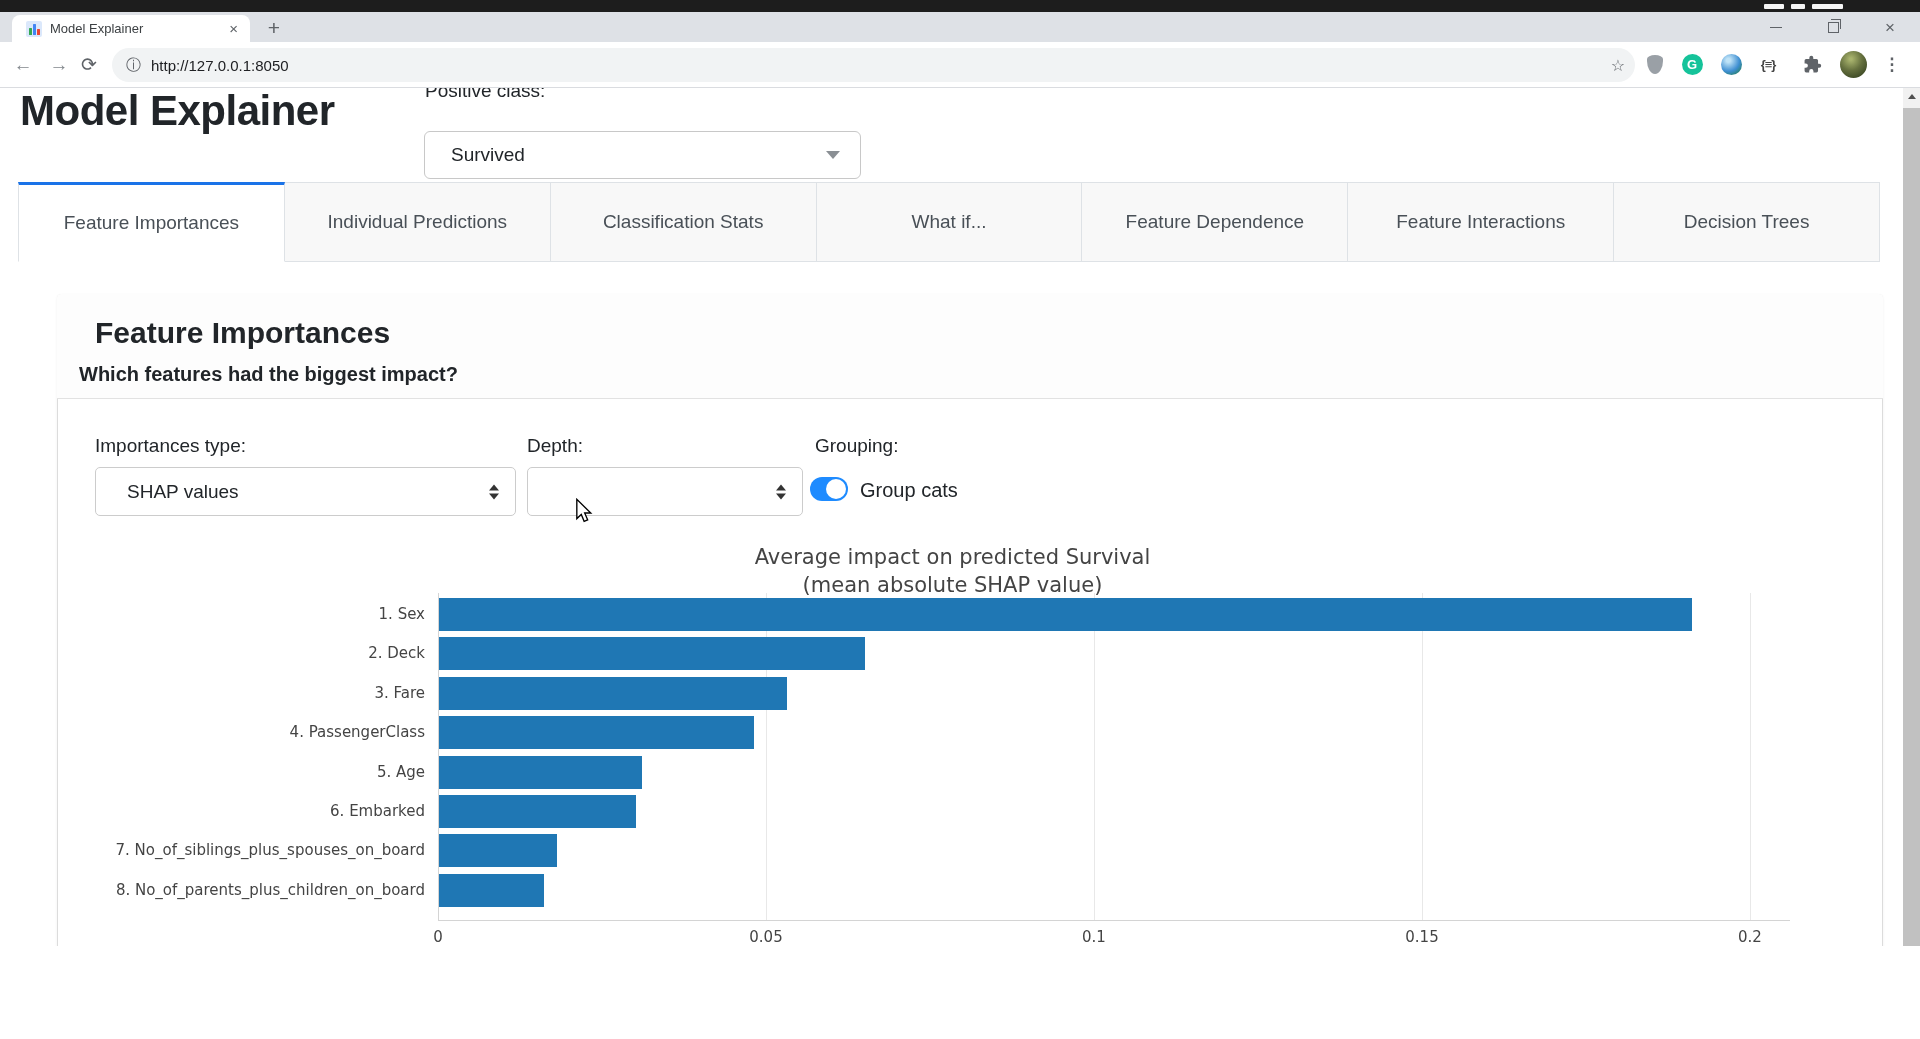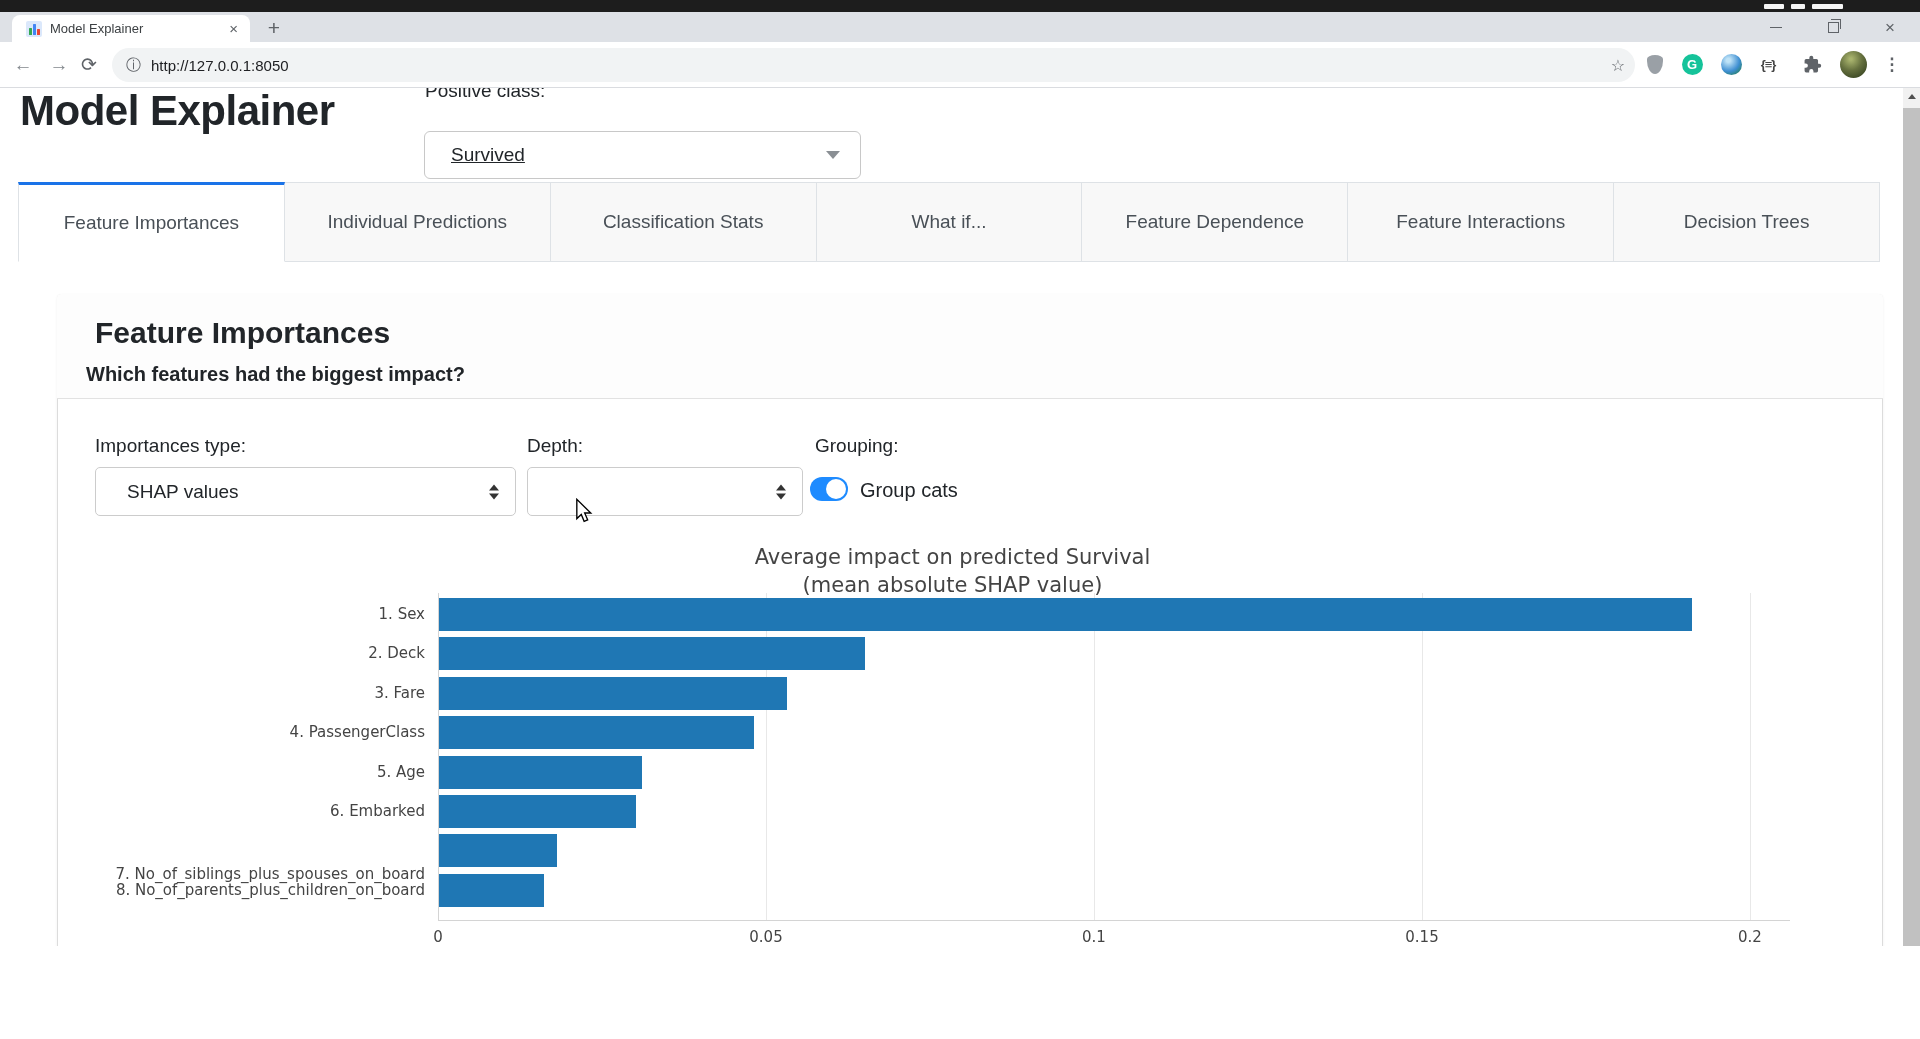--- a/index.html
+++ b/index.html
@@ -47,38 +47,38 @@
           background:radial-gradient(circle at 40% 30%,#a8b36d 5%,#66713f 45%,#33401f 90%);}
   .dots{font-size:17px;color:#5f6368;font-weight:bold;}
   .toolbar-divider{left:0;top:87px;width:1920px;height:1px;background:#dadce0;}
 
   
   .page{left:0;top:88px;width:1903px;height:951px;background:#fff;overflow:hidden;}
   .h1{left:20px;top:-4px;font-size:42px;font-weight:600;color:#212529;line-height:54px;letter-spacing:-0.5px;}
   .poslabel{left:425px;top:-8px;font-size:19px;color:#212529;}
   .dropdown{left:424px;top:43px;width:437px;height:48px;border:1px solid #c8c8c8;border-radius:6px;background:#fff;
             box-sizing:border-box;display:flex;align-items:center;}
-  .dropdown .val{font-size:19px;color:#212529;margin-left:26px;text-decoration:underline;}
+  .dropdown .val{font-size:19px;color:#212529;margin-left:26px;}
   .caret-down{position:absolute;right:20px;width:0;height:0;border-left:7px solid transparent;
               border-right:7px solid transparent;border-top:8px solid #8a8f94;}
 
   
   .tabbar{left:18px;top:94px;width:1862px;height:80px;display:flex;}
   .ptab{flex:1 1 0;background:#f8f8f8;border:1px solid #dee2e6;border-left:none;box-sizing:border-box;
         display:flex;align-items:center;justify-content:center;font-size:19px;color:#495057;}
   .ptab:first-child{border-left:1px solid #dee2e6;}
   .ptab.active{background:#fff;border-bottom:1px solid #fff;border-top:3px solid #1a73e8;color:#495057;}
 
   
   .card{left:57px;top:206px;width:1826px;height:714px;border:1px solid #dcdcdc;border-radius:4px;
         box-sizing:border-box;background:#fff;box-shadow:0 1px 3px rgba(0,0,0,.06);}
   .card-header{left:57px;top:206px;width:1826px;height:105px;border-bottom:1px solid #e2e2e2;
                border-radius:4px 4px 0 0;background:#fdfdfd;box-sizing:border-box;}
   .card-title{left:95px;top:228px;font-size:30px;font-weight:600;color:#212529;}
-  .card-subtitle{left:86px;top:275px;font-size:20px;font-weight:bold;color:#212529;}
+  .card-subtitle{left:79px;top:275px;font-size:20px;font-weight:bold;color:#212529;}
 
   .ctl-label{top:347px;font-size:19px;color:#212529;}
   .select{top:379px;height:49px;border:1px solid #ccc;border-radius:5px;background:#fff;box-sizing:border-box;
           display:flex;align-items:center;padding-left:8px;}
   .select .val{font-size:19px;color:#212529;margin-left:23px;}
   .sel-arrows{position:absolute;right:16px;top:50%;transform:translateY(-50%);display:flex;flex-direction:column;align-items:center;gap:3px;}
   .tri-up{width:0;height:0;border-left:5.5px solid transparent;border-right:5.5px solid transparent;border-bottom:6px solid #333;}
   .tri-dn{width:0;height:0;border-left:5.5px solid transparent;border-right:5.5px solid transparent;border-top:6px solid #333;}
   .toggle{left:810px;top:389px;width:38px;height:24px;border-radius:12px;background:#1e8bff;}
   .toggle .knob{position:absolute;right:2px;top:2px;width:20px;height:20px;border-radius:50%;background:#fff;}
@@ -246,21 +246,21 @@
           <div class="ylabel abs" style="left: 0px; top: 104.4px; width: 330px;">2. Deck</div>
           <div class="bar abs" style="left: 344px; top: 97.4px; width: 426px; height: 33px; background: rgb(31, 119, 180);"></div>
           <div class="ylabel abs" style="left: 0px; top: 143.8px; width: 330px;">3. Fare</div>
           <div class="bar abs" style="left: 344px; top: 136.8px; width: 348px; height: 33px; background: rgb(31, 119, 180);"></div>
           <div class="ylabel abs" style="left: 0px; top: 183.2px; width: 330px;">4. PassengerClass</div>
           <div class="bar abs" style="left: 344px; top: 176.2px; width: 315px; height: 33px; background: rgb(31, 119, 180);"></div>
           <div class="ylabel abs" style="left: 0px; top: 222.6px; width: 330px;">5. Age</div>
           <div class="bar abs" style="left: 344px; top: 215.6px; width: 203px; height: 33px; background: rgb(31, 119, 180);"></div>
           <div class="ylabel abs" style="left: 0px; top: 262px; width: 330px;">6. Embarked</div>
           <div class="bar abs" style="left: 344px; top: 255px; width: 197px; height: 33px; background: rgb(31, 119, 180);"></div>
-          <div class="ylabel abs" style="left: 0px; top: 301.4px; width: 330px; margin-top: 24px;">7. No_of_siblings_plus_spouses_on_board</div>
+          <div class="ylabel abs" style="left: 0px; top: 301.4px; width: 330px;">7. No_of_siblings_plus_spouses_on_board</div>
           <div class="bar abs" style="left: 344px; top: 294.4px; width: 118px; height: 33px; background: rgb(31, 119, 180);"></div>
           <div class="ylabel abs" style="left: 0px; top: 340.8px; width: 330px; text-align: right;">8. No_of_parents_plus_children_on_board</div>
           <div class="bar abs" style="left: 344px; top: 333.8px; width: 105px; height: 33px; background: rgb(31, 119, 180);"></div>
         </div>
     </div>
 
     <svg class="abs" style="left:575px;top:410px;" width="18" height="26" viewBox="0 0 12.6 19.2">
       <path d="M1,1 L1,15.2 L4.3,12.1 L6.4,17.2 L9,16.1 L6.8,11.1 L11.3,11.1 Z" fill="#ffffff" stroke="#000000" stroke-width="1"></path>
     </svg>
   </div>

